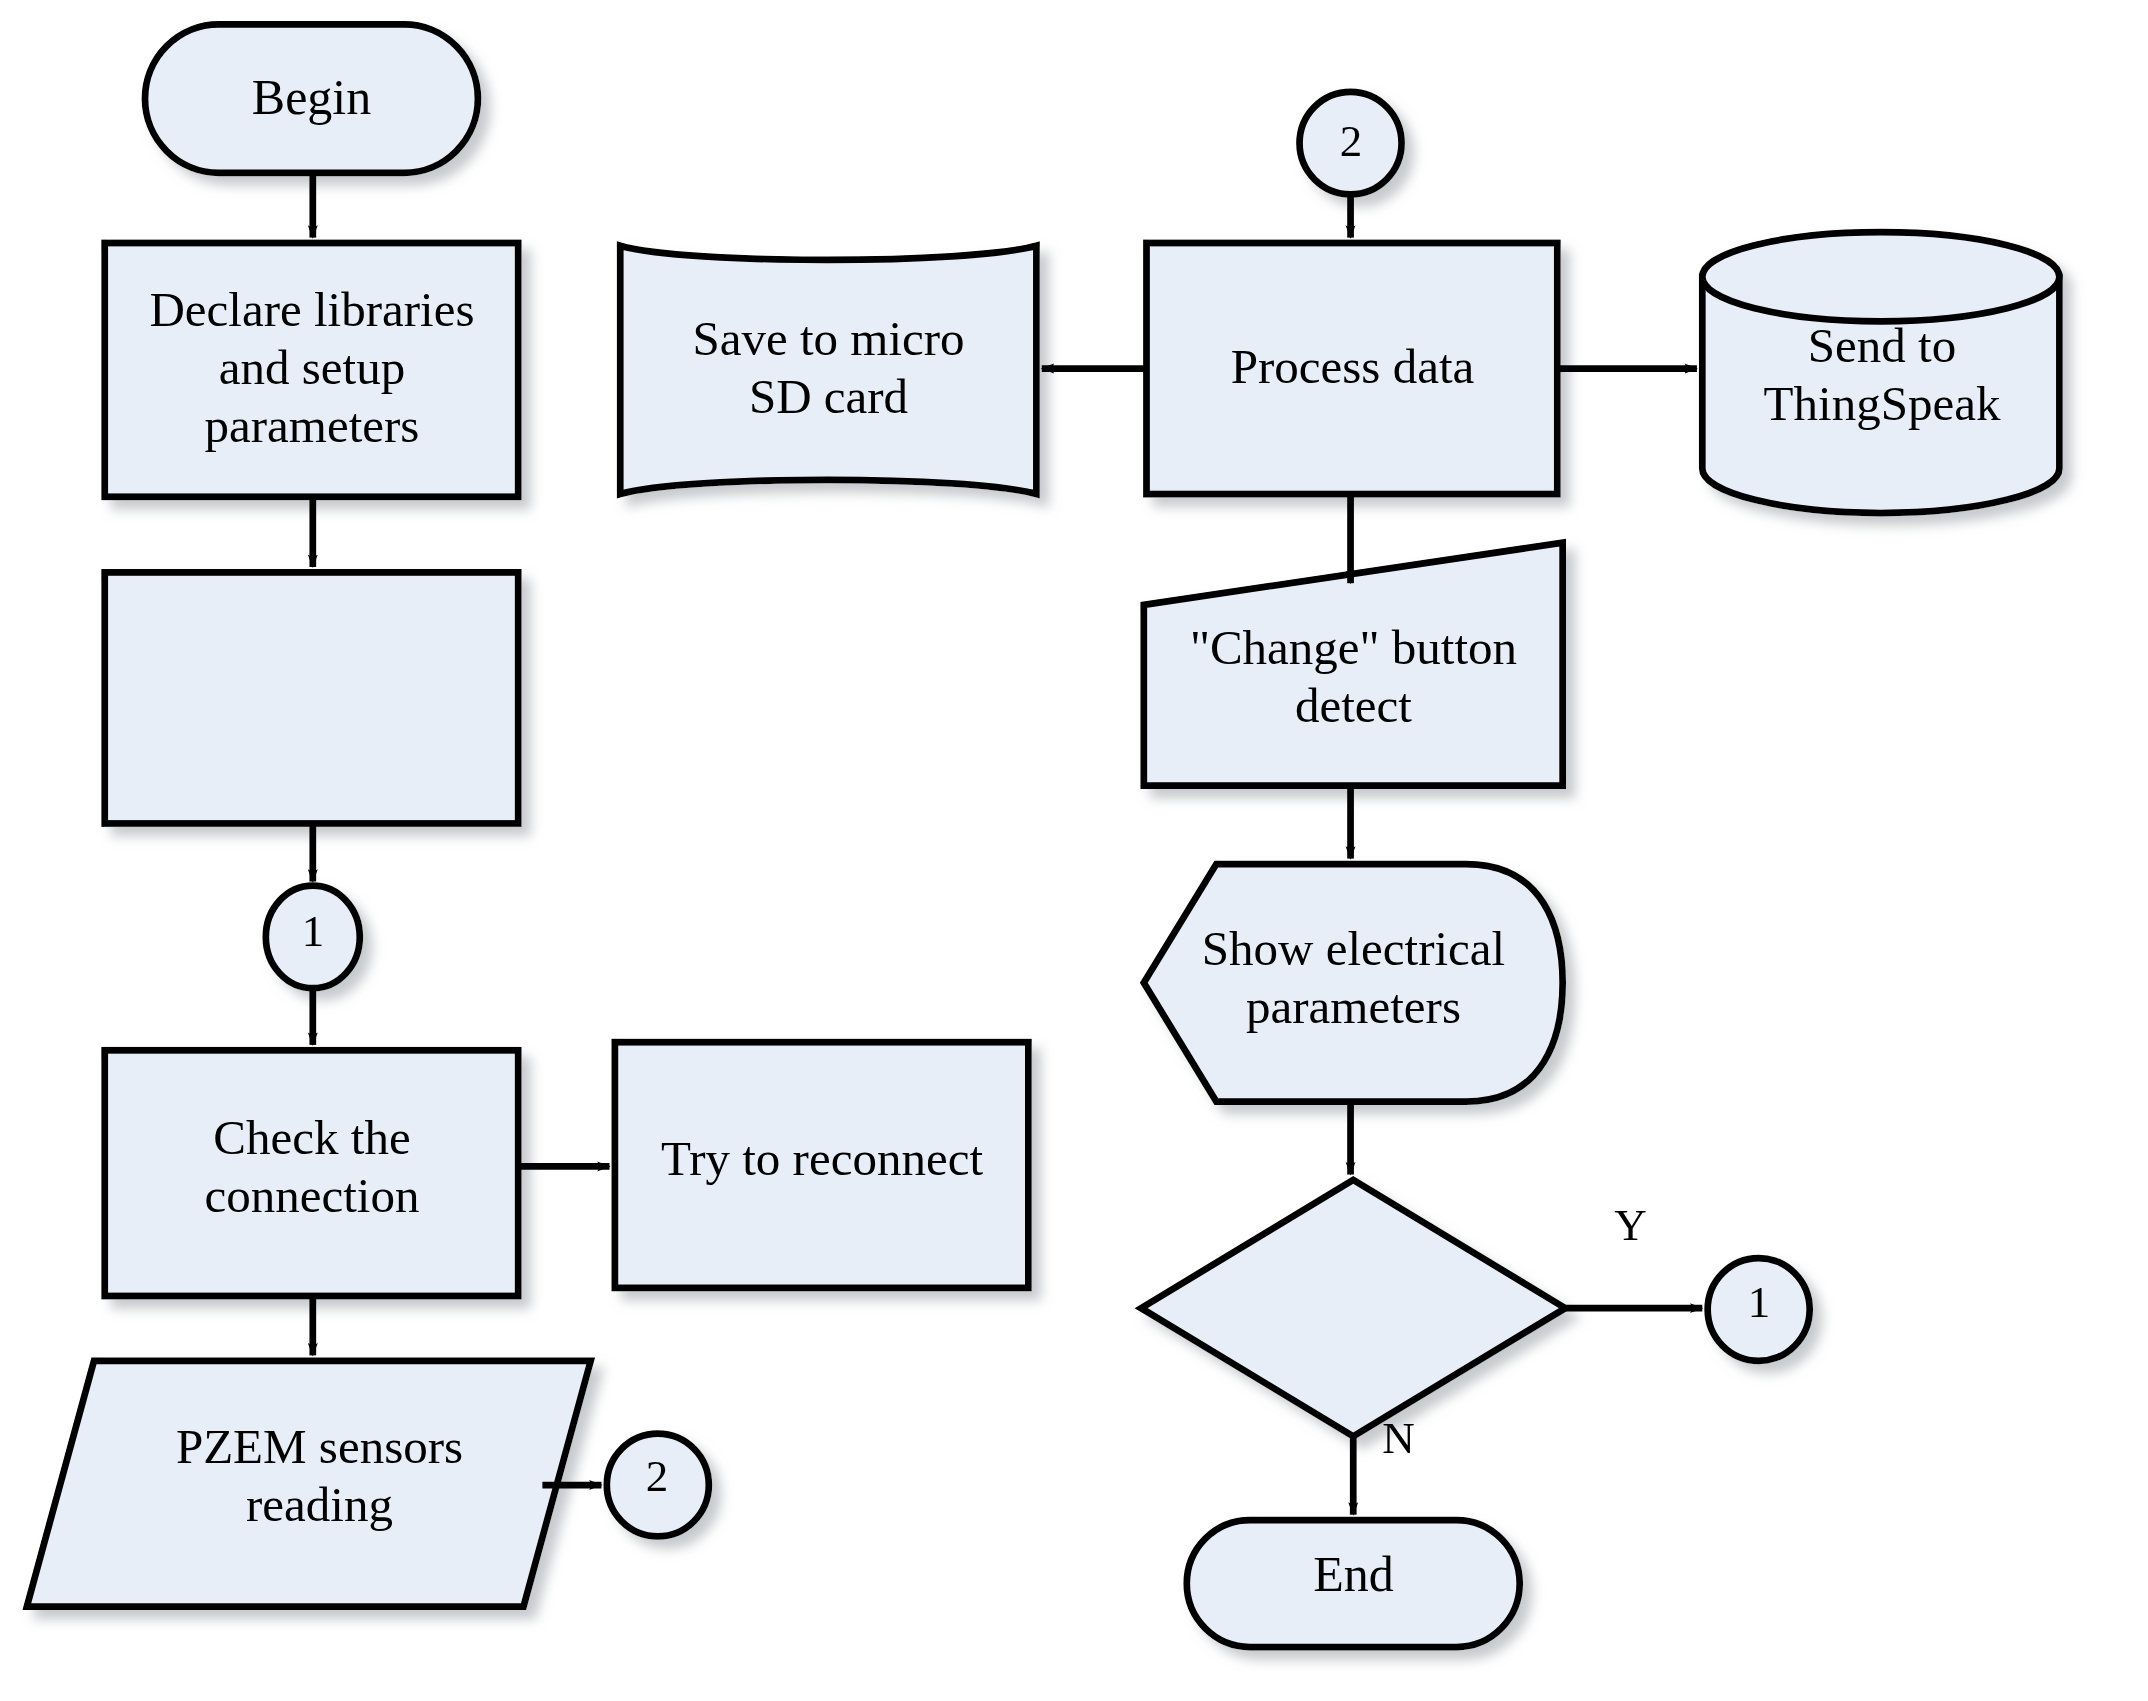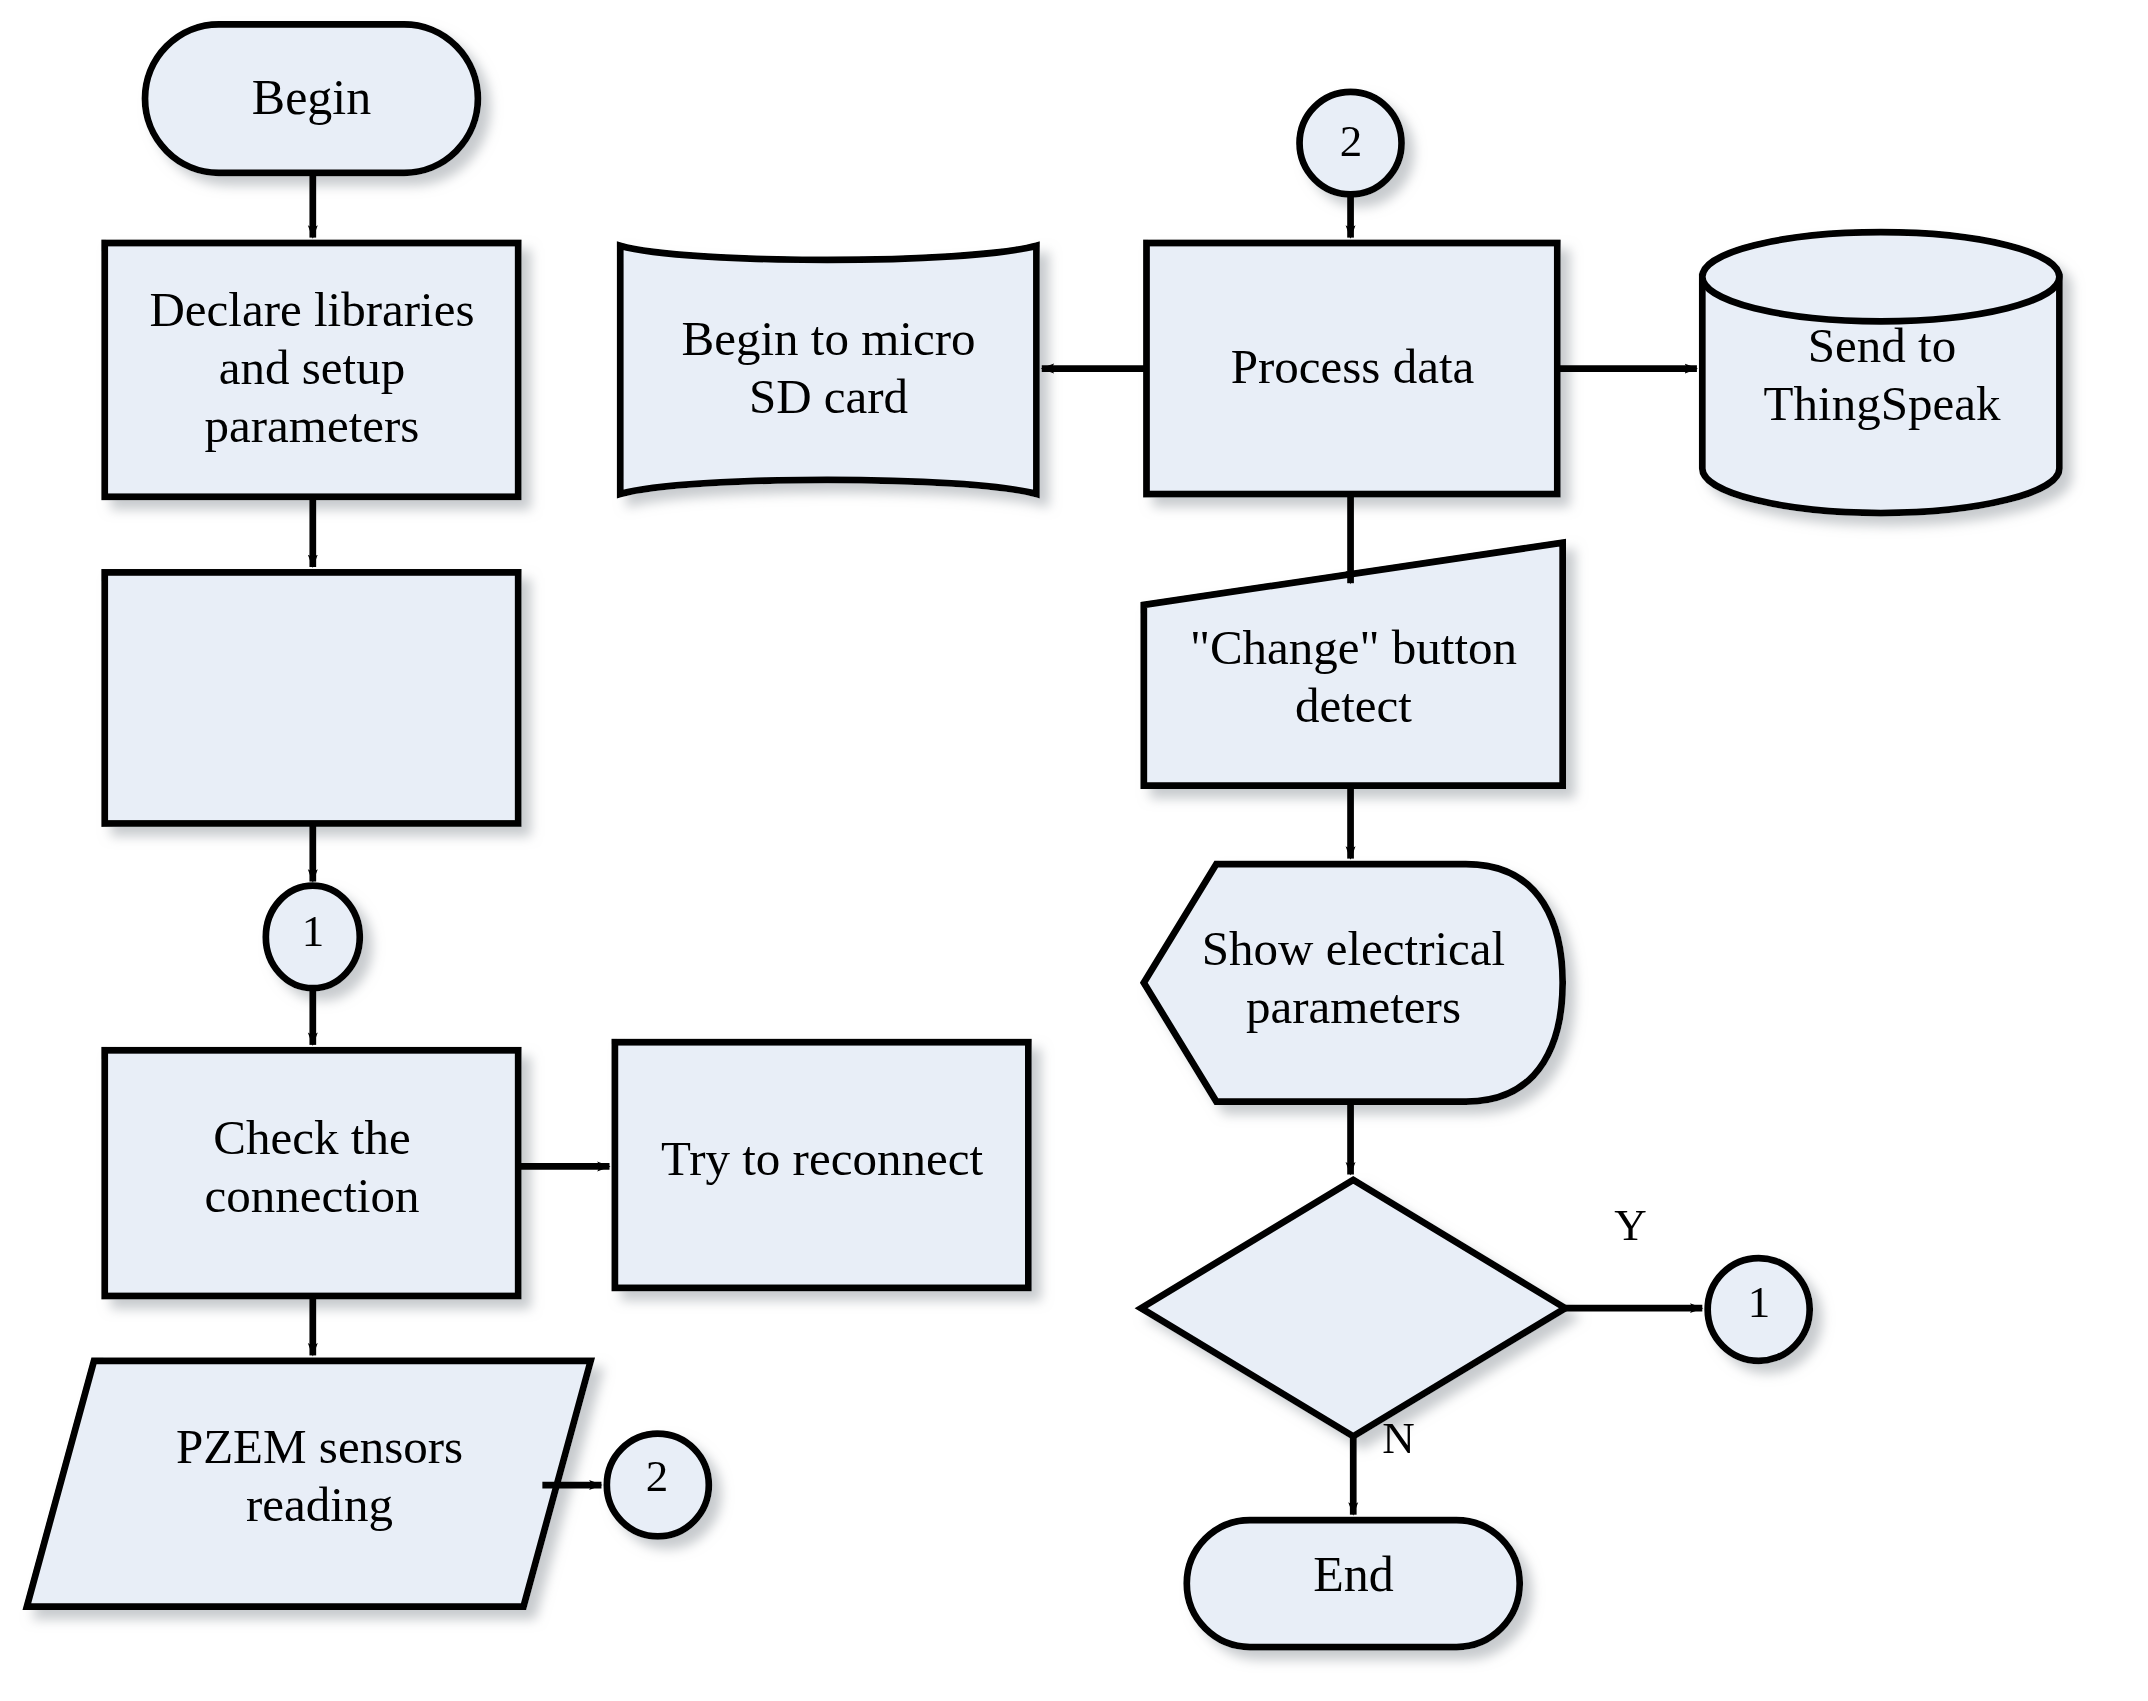--- a/index.html
+++ b/index.html
@@ -114,21 +114,21 @@
   <div class="node-label" style="left:105px; top:242px;  width:414px; height:252px; font-size:49px;">Declare libraries
 and setup
 parameters</div>
   <div class="node-label" style="left:266px; top:881px; width:94px; height:102px; font-size:45px;">1</div>
   <div class="node-label" style="left:105px; top:1045px; width:414px; height:244px; font-size:49px;">Check the
 connection</div>
   <div class="node-label" style="left:51px;  top:1354px; width:537px; height:244px; font-size:49px;">PZEM sensors
 reading</div>
   <div class="node-label" style="left:615px; top:1037px; width:414px; height:244px; font-size:49px;">Try to reconnect</div>
   <div class="node-label" style="left:606px; top:1426px; width:102px; height:102px; font-size:45px;">2</div>
-  <div class="node-label" style="left:620px; top:239px;  width:417px; height:258px; font-size:49px;">Begin to micro
+  <div class="node-label" style="left:620px; top:239px;  width:417px; height:258px; font-size:49px;">Save to micro
 SD card</div>
   <div class="node-label" style="left:1300px;top:91px;  width:102px; height:102px; font-size:45px;">2</div>
   <div class="node-label" style="left:1147px;top:242px;  width:411px; height:250px; font-size:49px;">Process data</div>
   <div class="node-label" style="left:1703px;top:247px;  width:358px; height:256px; font-size:49px;">Send to
 ThingSpeak</div>
   <div class="node-label" style="left:1144px;top:568px;  width:419px; height:217px; font-size:49px;">"Change" button
 detect</div>
   <div class="node-label" style="left:1144px;top:859px; width:419px; height:237px; font-size:49px;">Show electrical
 parameters</div>
   <div class="node-label" style="left:1708px;top:1252px; width:102px; height:102px; font-size:45px;">1</div>

